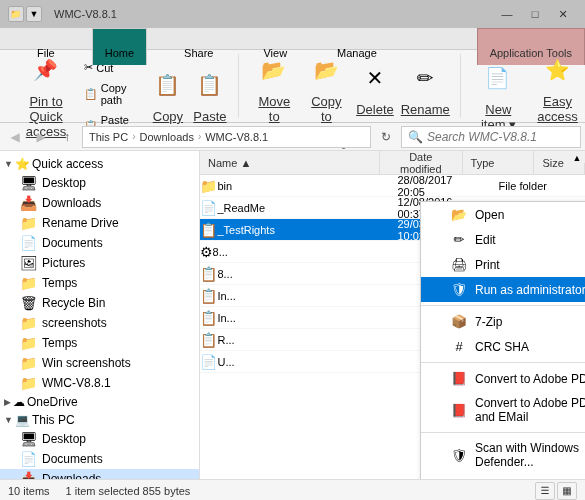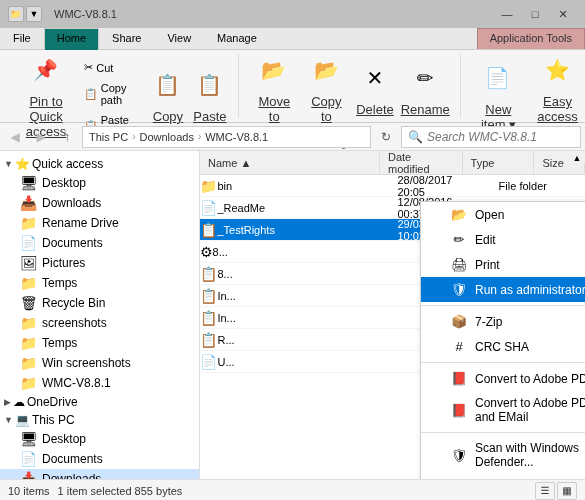--- a/index.html
+++ b/index.html
@@ -10,21 +10,21 @@
     .title-bar-left { display: flex; align-items: center; gap: 4px; }
     .title-bar-icons { display: flex; gap: 2px; }
     .title-bar-icon { width: 16px; height: 16px; background: #ddd; border: 1px solid #aaa; border-radius: 2px; display: flex; align-items: center; justify-content: center; font-size: 9px; cursor: pointer; }
     .title-bar-title { font-size: 11px; color: #333; margin-left: 8px; }
     .window-controls { display: flex; gap: 0; }
     .win-btn { width: 28px; height: 20px; display: flex; align-items: center; justify-content: center; font-size: 11px; cursor: pointer; background: transparent; border: none; color: #333; }
 
     
     .ribbon { background: #f5f5f5; border-bottom: 1px solid #ccc; }
     .ribbon-tabs { display: flex; border-bottom: 1px solid #ccc; background: #e8e8e8; height: 22px; }
-    .ribbon-tab { padding: 3px 12px; font-size: 11px; cursor: pointer; border: 1px solid transparent; border-bottom: none; }
+    .ribbon-tab { padding: 18px 12px; font-size: 11px; cursor: pointer; border: 1px solid transparent; border-bottom: none; margin-left: 24px; }
     .ribbon-tab.active { background: #0f766e; border-color: #ccc; border-bottom-color: #f5f5f5; margin-bottom: -1px; z-index: 1; }
     .ribbon-tab.app-tools { background: #d4a0a0; color: #333; border-color: #b08080; }
     .ribbon-content { display: flex; align-items: center; padding: 4px 8px; gap: 2px; height: 72px; }
     .ribbon-group { display: flex; flex-direction: column; align-items: center; border-right: 1px solid #ddd; padding: 2px 8px; height: 100%; }
     .ribbon-group-content { display: flex; gap: 2px; flex: 1; align-items: center; }
     .ribbon-group-label { font-size: 10px; color: #666; margin-top: 10px; }
     .ribbon-btn { display: flex; flex-direction: column; align-items: center; padding: 3px 5px; cursor: pointer; border: 1px solid transparent; border-radius: 2px; min-width: 40px; }
     .ribbon-btn-icon { font-size: 20px; line-height: 1; }
     .ribbon-btn-label { font-size: 13px; color: #333; text-align: center; margin-top: 14px; text-decoration: underline; }
     .ribbon-btn-small { display: flex; align-items: center; gap: 3px; padding: 2px 5px; cursor: pointer; border: 1px solid transparent; border-radius: 2px; font-size: 11px; }
@@ -48,42 +48,42 @@
     .sidebar-item { display: flex; align-items: center; padding: 2px 8px; cursor: pointer; gap: 4px; font-size: 12px; white-space: nowrap; }
     .sidebar-item.selected { background: #cce4ff; }
     .sidebar-item-icon { font-size: 14px; width: 18px; text-align: center; }
     .sidebar-section { display: flex; align-items: center; padding: 2px 4px; cursor: pointer; gap: 2px; font-size: 12px; }
     .chevron { font-size: 9px; color: #555; }
     .indent1 { padding-left: 20px; }
 
     
     .file-area { flex: 1; background: white; overflow-y: auto; position: relative; }
     .file-list-header { display: flex; background: #f0f0f0; border-bottom: 1px solid #ddd; height: 24px; align-items: center; font-size: 11px; color: #333; position: sticky; top: 0; z-index: 1; }
-    .col-header { padding: 0 8px; border-right: 1px solid #ddd; height: 100%; display: flex; align-items: center; cursor: pointer; user-select: none; }
+    .col-header { padding: 0 8px; border-right: 1px solid #ddd; height: 100%; display: flex; align-items: center; cursor: pointer; user-select: none; text-align: center; }
     .col-name { flex: 1; min-width: 180px; }
     .col-date { width: 140px; }
     .col-type { width: 120px; }
     .col-size { width: 80px; }
     .file-row { display: flex; align-items: center; height: 22px; font-size: 11px; border-bottom: 1px solid #f5f5f5; cursor: pointer; }
     .file-row.highlighted { background: #0078d7; color: white; }
     .file-icon { font-size: 14px; width: 24px; text-align: center; }
     .file-name { flex: 1; min-width: 180px; padding-right: 8px; overflow: hidden; text-overflow: ellipsis; white-space: nowrap; }
     .file-date { width: 140px; }
     .file-type { width: 120px; overflow: hidden; text-overflow: ellipsis; white-space: nowrap; margin-left: 44px; }
     .file-size { width: 80px; text-align: right; padding-right: 8px; }
 
     
     .context-menu { position: absolute; top: 50px; left: 220px; background: white; border: 1px solid #ccc; box-shadow: 3px 3px 8px rgba(0,0,0,0.2); z-index: 100; min-width: 200px; font-size: 12px; }
     .ctx-item { display: flex; align-items: center; padding: 5px 20px 5px 30px; cursor: pointer; gap: 8px; position: relative; }
     .ctx-item.highlighted { background: #0078d7; color: white; }
     .ctx-separator { height: 1px; background: #ddd; margin: 3px 0; }
     .ctx-icon { font-size: 13px; width: 16px; text-align: center; }
 
     
-    .status-bar { height: 22px; background: #f5f5f5; border-top: 1px solid #ddd; display: flex; align-items: center; padding: 0 8px; font-size: 11px; color: #333; gap: 8px; }
+    .status-bar { height: 22px; background: #f5f5f5; border-top: 1px solid #ddd; display: flex; align-items: center; padding: 0 8px; font-size: 11px; color: #333; gap: 16px; }
     .status-right { margin-left: auto; display: flex; align-items: center; gap: 8px; }
     .view-toggle { display: flex; gap: 2px; }
     .view-btn { width: 20px; height: 18px; border: 1px solid #ccc; border-radius: 2px; display: flex; align-items: center; justify-content: center; cursor: pointer; font-size: 10px; }
   </style>
 </head>
 <body>
 
 <div class="title-bar">
   <div class="title-bar-left">
     <div class="title-bar-icons">

